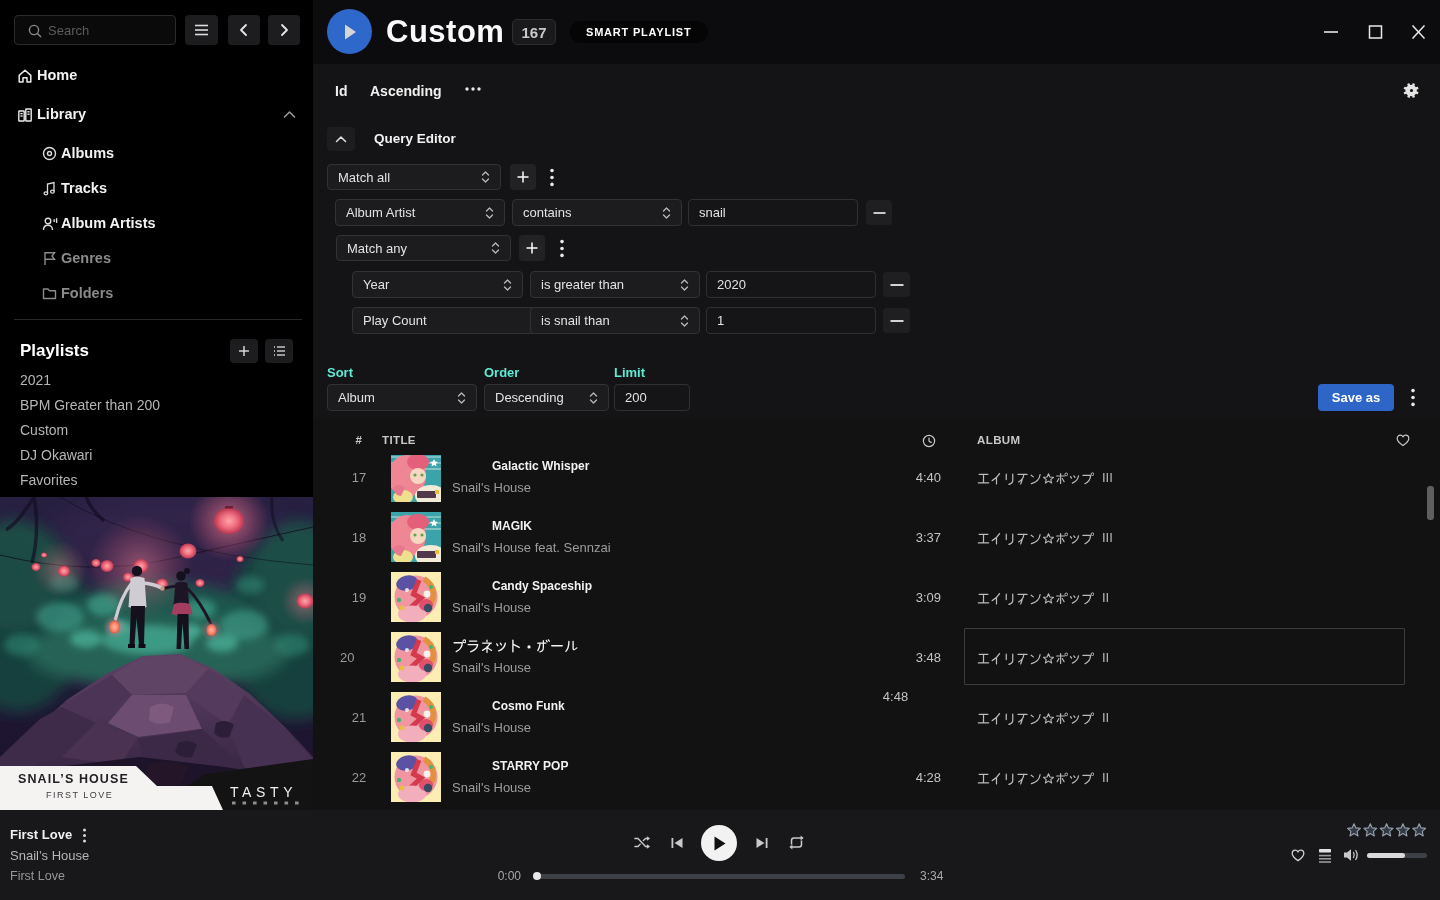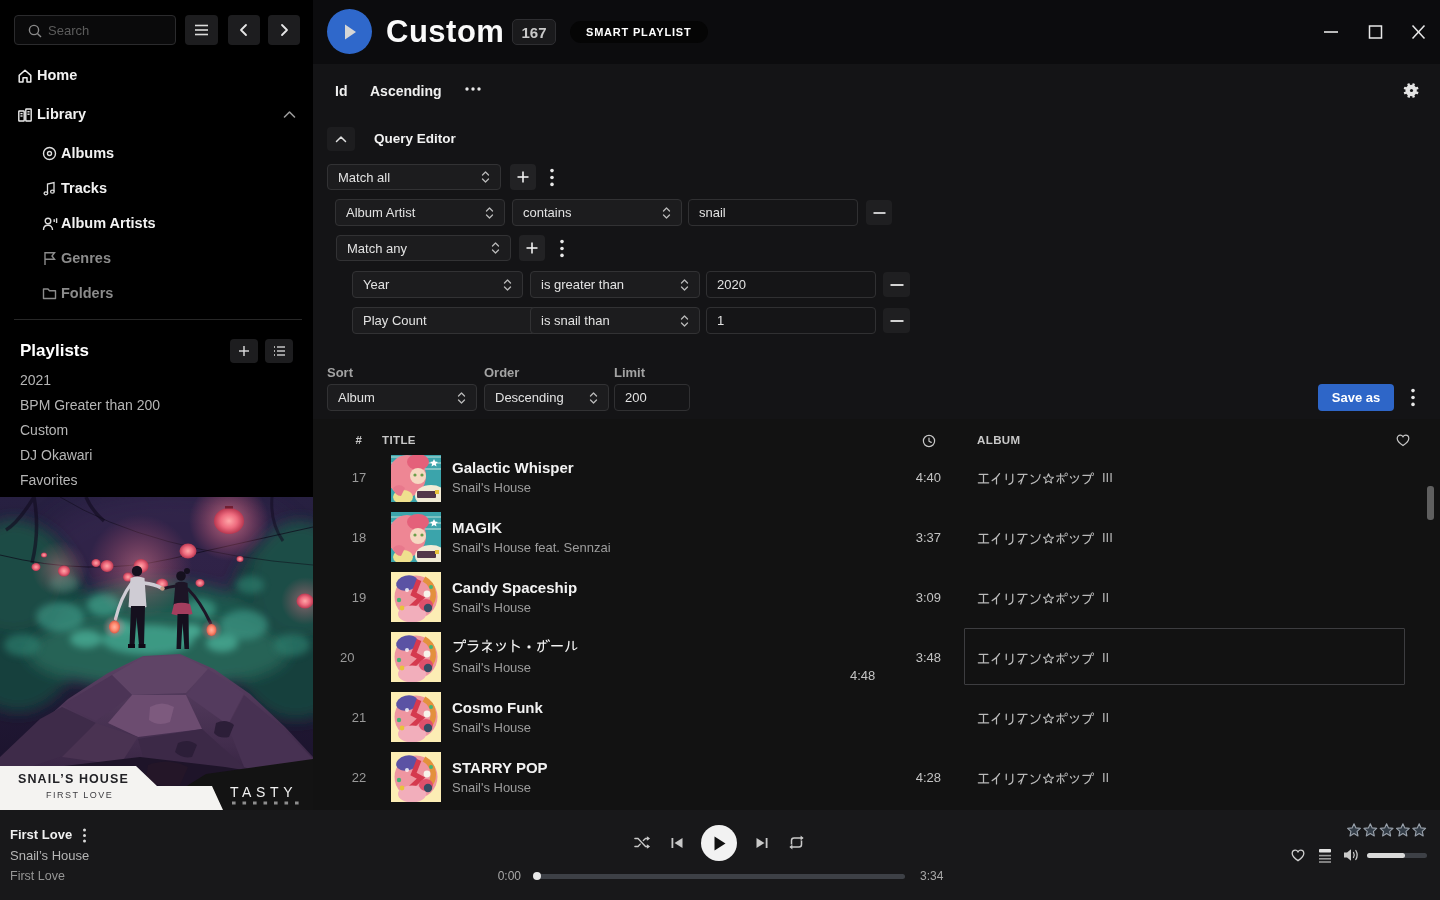--- a/index.html
+++ b/index.html
@@ -21,27 +21,27 @@
   #ptitle { left:386px; top:14px; font-size:31px; font-weight:800; color:#fafafa; letter-spacing:0.5px; }
   #badge167 { left:512px; top:19px; width:44px; height:26px; background:#1a1a1c; border:1px solid #2e2e31; border-radius:5px; color:#c9c9c9; font-size:15px; font-weight:600; display:flex; align-items:center; justify-content:center; }
   #smartpl { left:570px; top:21px; height:22px; padding:0 16px; background:#050505; border-radius:12px; color:#fff; font-size:11px; font-weight:800; letter-spacing:0.8px; display:flex; align-items:center; }
   
   .ctl { font-size:14px; font-weight:700; color:#f0f0f0; }
   
   .sel { background:#1c1c1e; border:1px solid #323234; border-radius:4px; color:#e2e2e2; font-size:13px; display:flex; align-items:center; padding:0 10px; }
   .sel .lbl { flex:1; }
   .inp { background:#151517; border:1px solid #303032; border-radius:4px; color:#e2e2e2; font-size:13px; display:flex; align-items:center; padding:0 10px; }
   .qbtn { background:#222224; border-radius:4px; display:flex; align-items:center; justify-content:center; }
-  .qlabel { font-size:13px; font-weight:600; color:#a3a3a3; }
+  .qlabel { font-size:13px; font-weight:600; color:#5eead4; }
   #saveas { left:1318px; top:384px; width:76px; height:27px; background:#2e66c8; border-radius:4px; color:#fff; font-size:13px; font-weight:700; display:flex; align-items:center; justify-content:center; }
   
   #tablearea { left:313px; top:419px; width:1127px; height:391px; background:#121212; overflow:hidden; }
   .thead { font-size:11.5px; font-weight:700; color:#c8c8c8; letter-spacing:0.4px; }
   .rownum { font-size:13px; color:#9a9a9a; }
-  .rtitle { font-size:15px; font-weight:700; color:#f2f2f2; }
+  .rtitle { font-size:12px; font-weight:700; color:#f2f2f2;margin-left:40px; }
   .rartist { font-size:13px; color:#9d9d9d; }
   .rdur { font-size:13px; color:#c3c3c3; }
   .ralbum { font-size:13px; color:#b9b9b9; }
   
   #player { left:0; top:810px; width:1440px; height:90px; background:#18181a; z-index:6; }
   .ptxt1 { font-size:13px; font-weight:700; color:#f0f0f0; }
   .ptxt2 { font-size:13px; color:#b5b5b5; }
   .ptxt3 { font-size:12.5px; color:#969696; }
   .ptime { font-size:12px; color:#a8a8a8; }
 </style>
@@ -821,21 +821,21 @@
         <ellipse cx="35" cy="33" rx="7" ry="6" fill="#e0506b"></ellipse>
         <circle cx="37" cy="36" r="4.2" fill="#374b63"></circle>
         <circle cx="36" cy="22" r="3.4" fill="#f7f3ea"></circle>
         <circle cx="8" cy="28" r="2.2" fill="#45b273"></circle>
         <circle cx="40" cy="15" r="2" fill="#45b273"></circle>
         <circle cx="16" cy="18" r="2" fill="#fff" opacity="0.8"></circle>
         <circle cx="11" cy="36" r="2.4" fill="#e8c23c"></circle>
       </svg>
   <div class="abs rtitle" style="left:452px;top:699px">Cosmo Funk</div>
   <div class="abs rartist" style="left:452px;top:720px">Snail's House</div>
-  <div class="abs rdur" style="left:850px;top:668px;width:91px;text-align:left">4:48</div>
+  <div class="abs rdur" style="left:850px;top:689px;width:91px;text-align:center">4:48</div>
   <div class="abs" style="left:977px;top:710px;height:15px;display:flex;align-items:center;color:#b9b9b9">
         <svg width="119" height="13" style="margin-top:1px">
           <svg x="0" y="0" width="13" height="13" viewBox="0 0 12 12">
             <use href="#kE"></use>
           </svg>
           <svg x="13" y="0" width="13" height="13" viewBox="0 0 12 12">
             <use href="#kI"></use>
           </svg>
           <svg x="26" y="0" width="13" height="13" viewBox="0 0 12 12">
             <use href="#kRi"></use>

